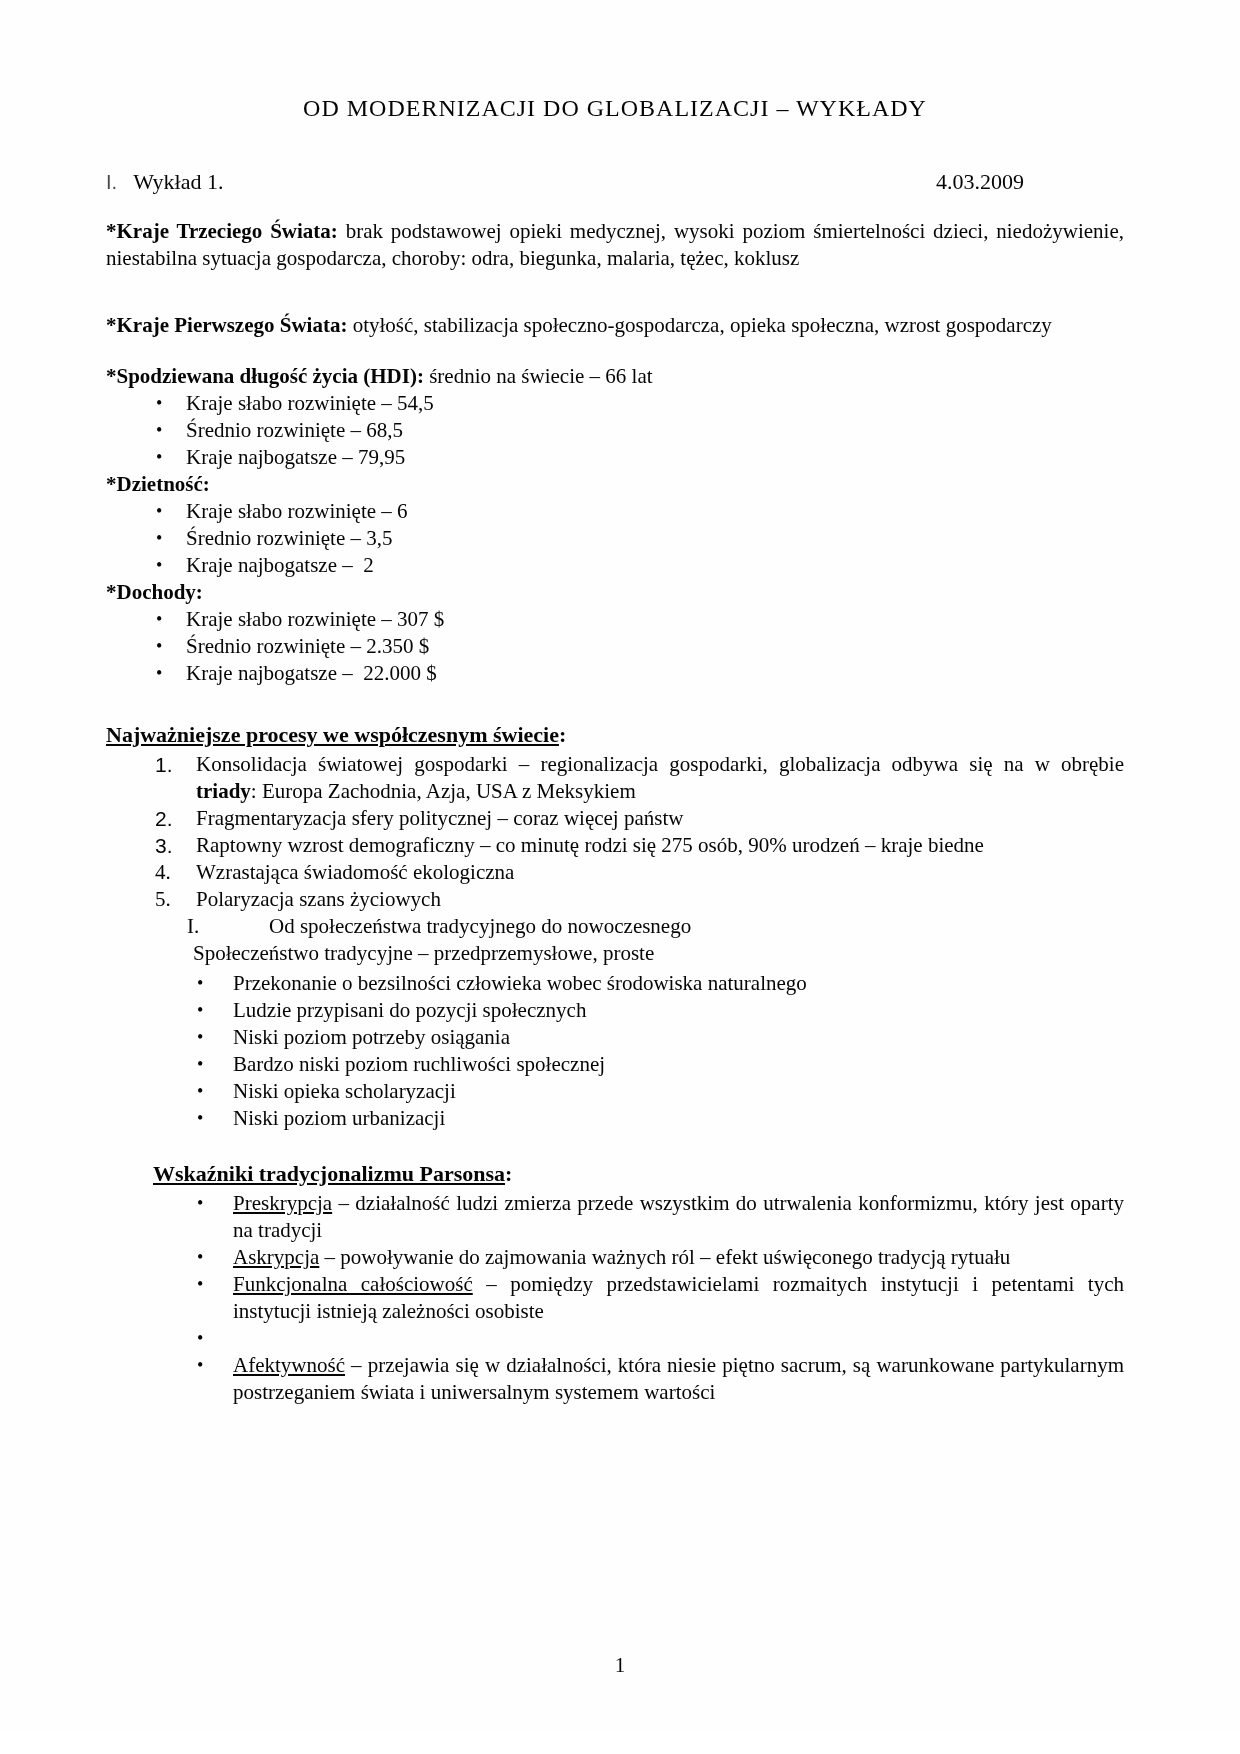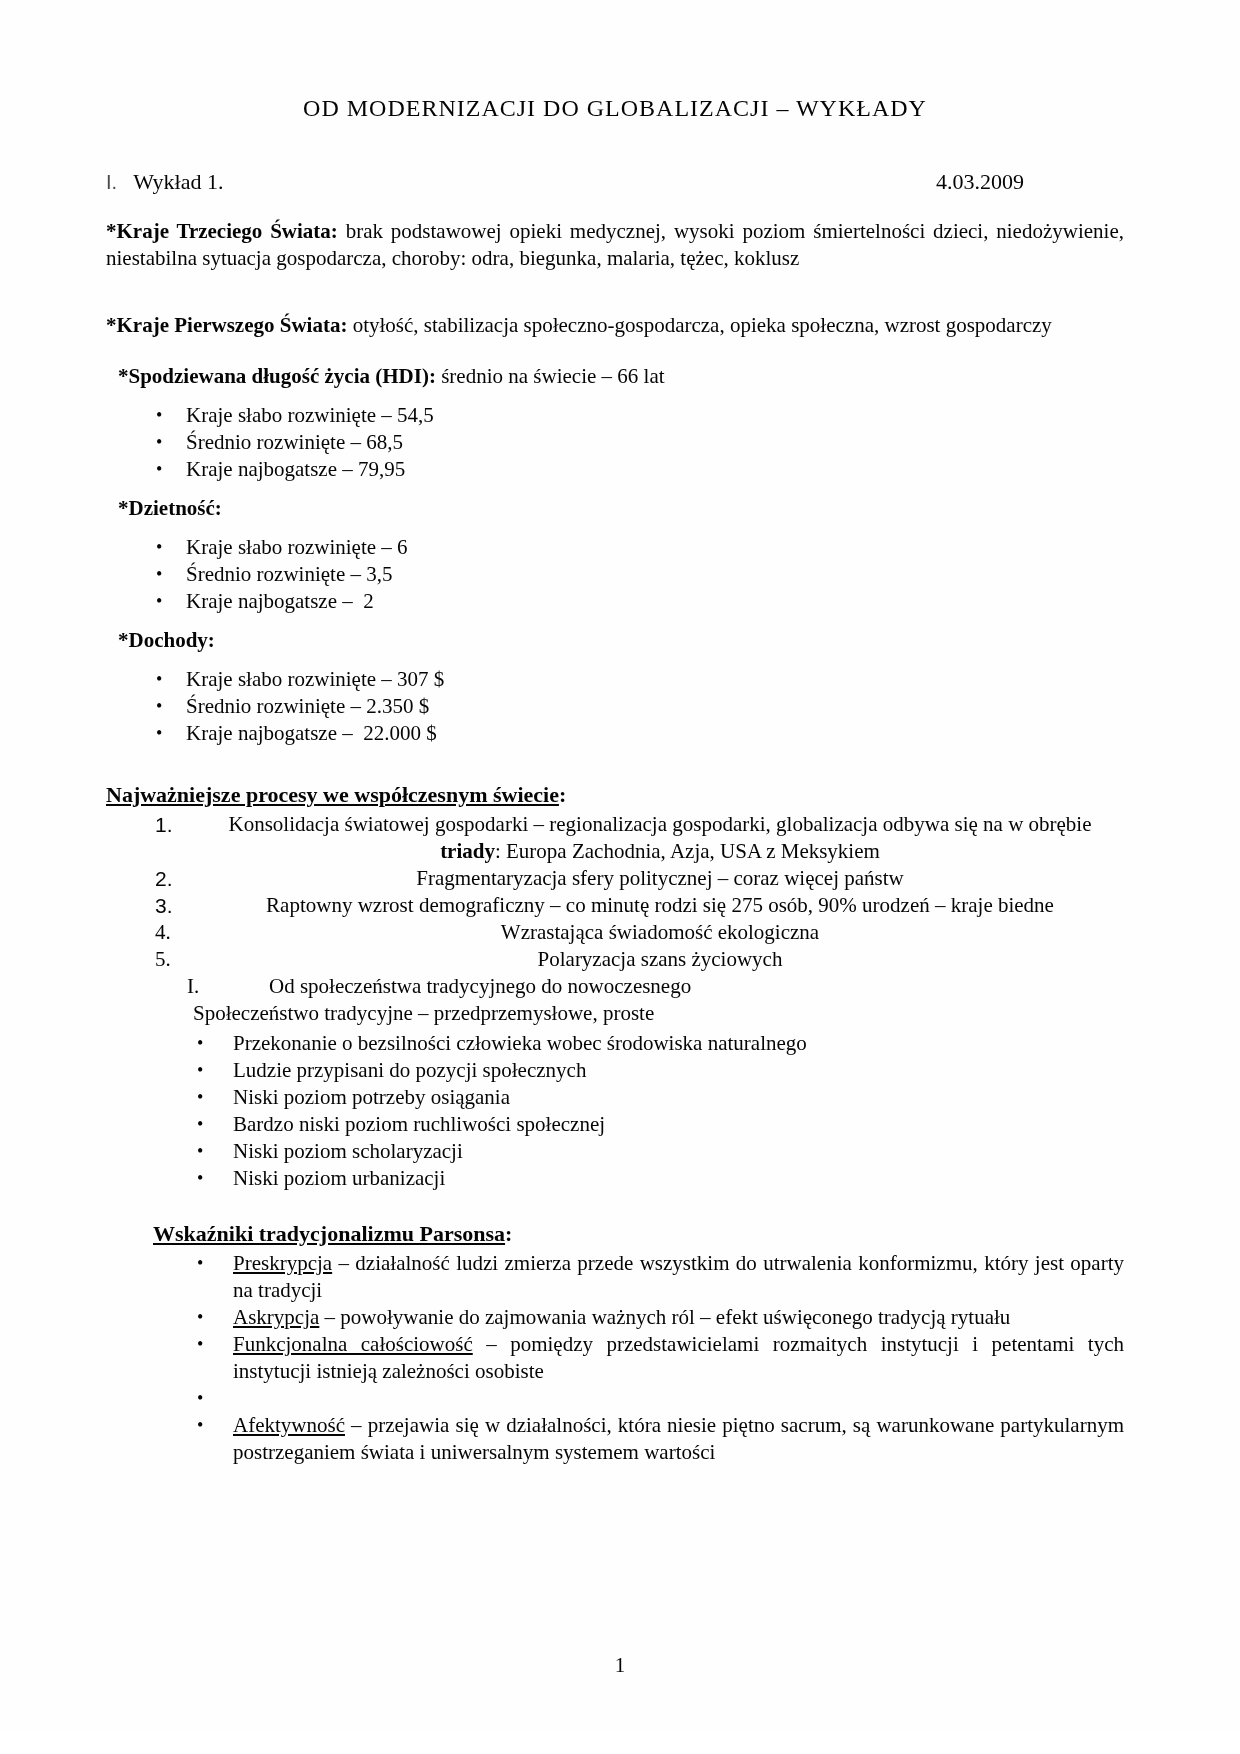--- a/index.html
+++ b/index.html
@@ -37,42 +37,42 @@
   }
   .lecture-title, .lecture-date { font-weight: normal; }
   .para {
     font-size: 21px; line-height: 27px;
     text-align: justify;
     margin: 0;
   }
   .mb40 { margin-bottom: 40px; }
   .mb24 { margin-bottom: 24px; }
   .lead { font-weight: bold; }
-  .lead-line { font-size: 21px; line-height: 27px; margin: 12px; }
+  .lead-line { font-size: 21px; line-height: 27px; margin: 0; }
   .bullet-row { display: flex; font-size: 21px; line-height: 27px; }
   .bullet-row.lvl1 { padding-left: 50px; }
   .bullet-row.lvl1 .bullet { flex: 0 0 30px; }
   .bullet-row.lvl2 { padding-left: 91px; }
   .bullet-row.lvl2 .bullet { flex: 0 0 36px; }
   .bullet { font-size: 18px; }
   .bullet-text { flex: 1; }
   .justify { text-align: justify; }
   .section-heading {
     font-size: 22px; line-height: 27px; font-weight: bold;
   }
   .u { text-decoration: underline; text-underline-offset: 2px; }
   .mt-processes { margin-top: 34px; }
   .mt-theories { margin-top: 30px; }
   .mt-parsons { margin-top: 28px; }
   .num-list { margin-top: 3px; }
   .bullets { margin-top: 3px; }
   .num-row { display: flex; padding-left: 49px; font-size: 21px; line-height: 27px; }
   .num-row .num { flex: 0 0 41px; }
   .num-sans { font-family: "Liberation Sans", sans-serif; }
-  .num-text { flex: 1; text-align: center; }
+  .num-text { flex: 1; }
   .roman-line { display: flex; padding-left: 81px; font-size: 21px; line-height: 27px; }
   .roman-line .roman { flex: 0 0 82px; }
   .subtitle { padding-left: 87px; font-size: 21px; line-height: 27px; }
   .parsons-heading { padding-left: 47px; }
   .term { text-decoration: underline; text-underline-offset: 2px; }
   .page-number {
     position: absolute; top: 1652px; left: 0;
     width: 1240px; text-align: center;
     font-size: 21px; line-height: 27px;
   }
@@ -187,21 +187,21 @@
     <div class="bullet-row lvl2">
       <span class="bullet">•</span>
       <div class="bullet-text">Niski poziom potrzeby osiągania</div>
     </div>
     <div class="bullet-row lvl2">
       <span class="bullet">•</span>
       <div class="bullet-text">Bardzo niski poziom ruchliwości społecznej</div>
     </div>
     <div class="bullet-row lvl2">
       <span class="bullet">•</span>
-      <div class="bullet-text">Niski poziom scholaryzacji</div>
+      <div class="bullet-text">Niski opieka scholaryzacji</div>
     </div>
     <div class="bullet-row lvl2">
       <span class="bullet">•</span>
       <div class="bullet-text">Niski poziom urbanizacji</div>
     </div>
   </div>
 
   <div class="section-heading parsons-heading mt-parsons"><span class="u">Wskaźniki tradycjonalizmu Parsonsa</span><span>:</span></div>
 
   <div class="bullets">

